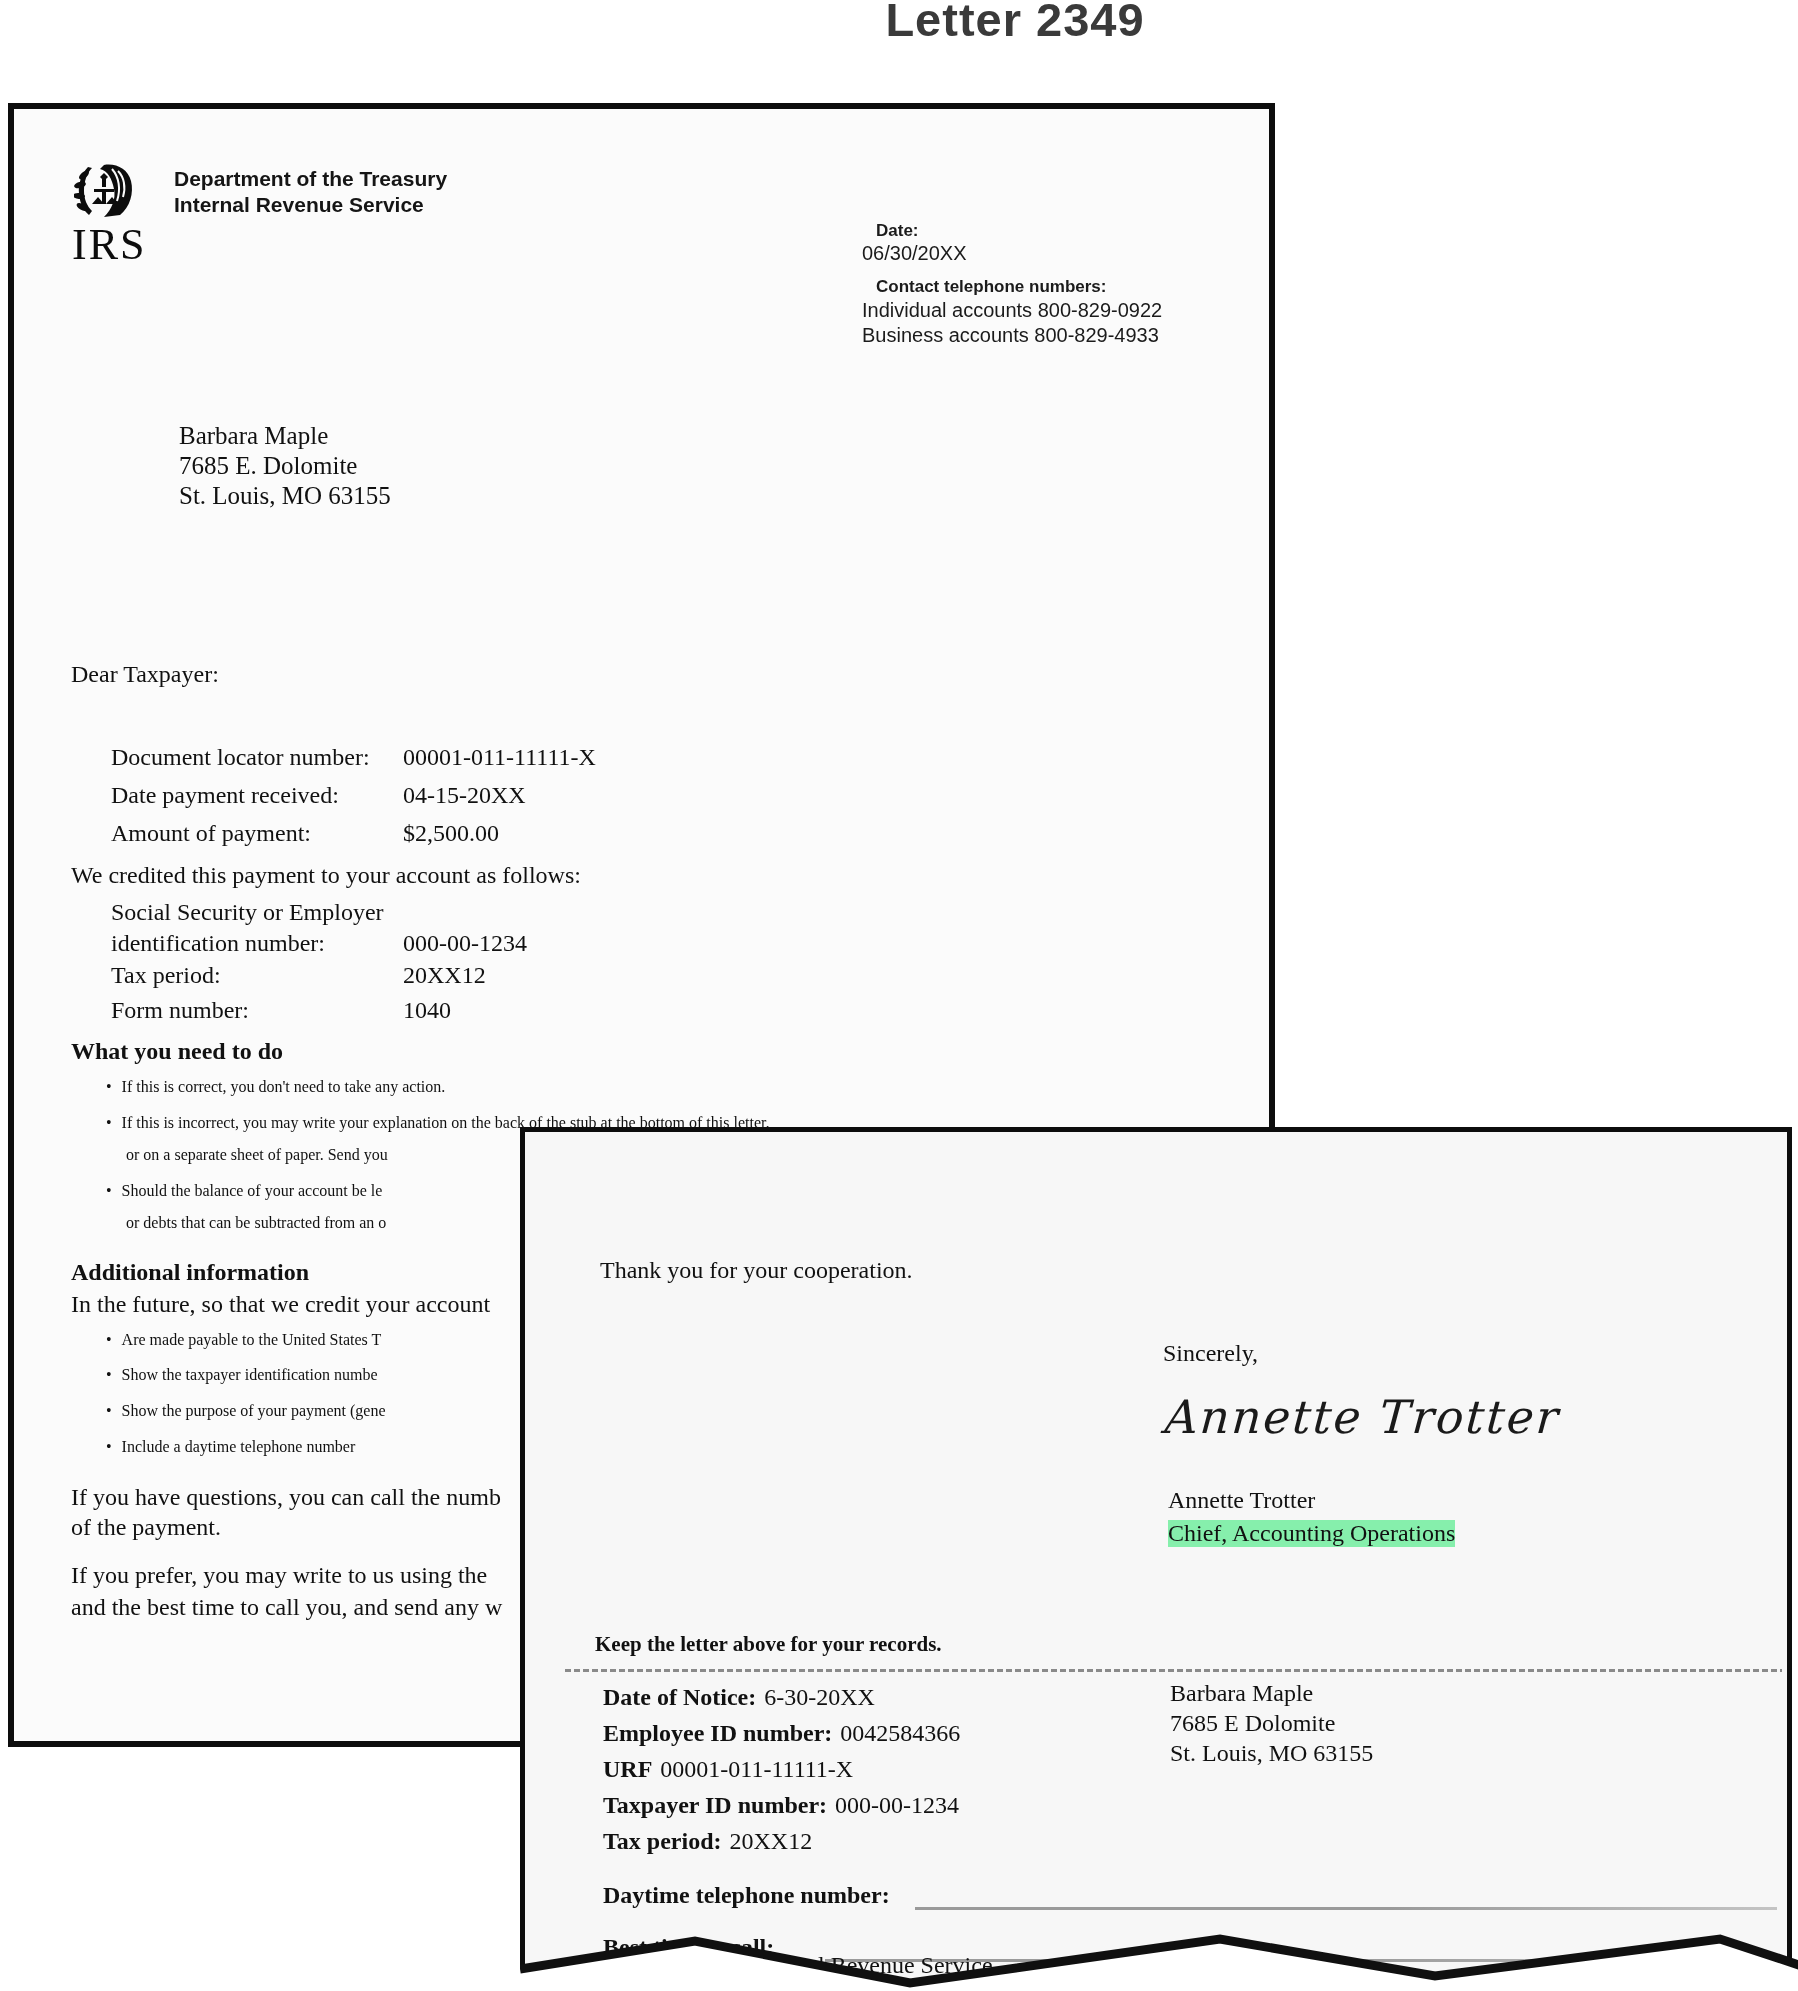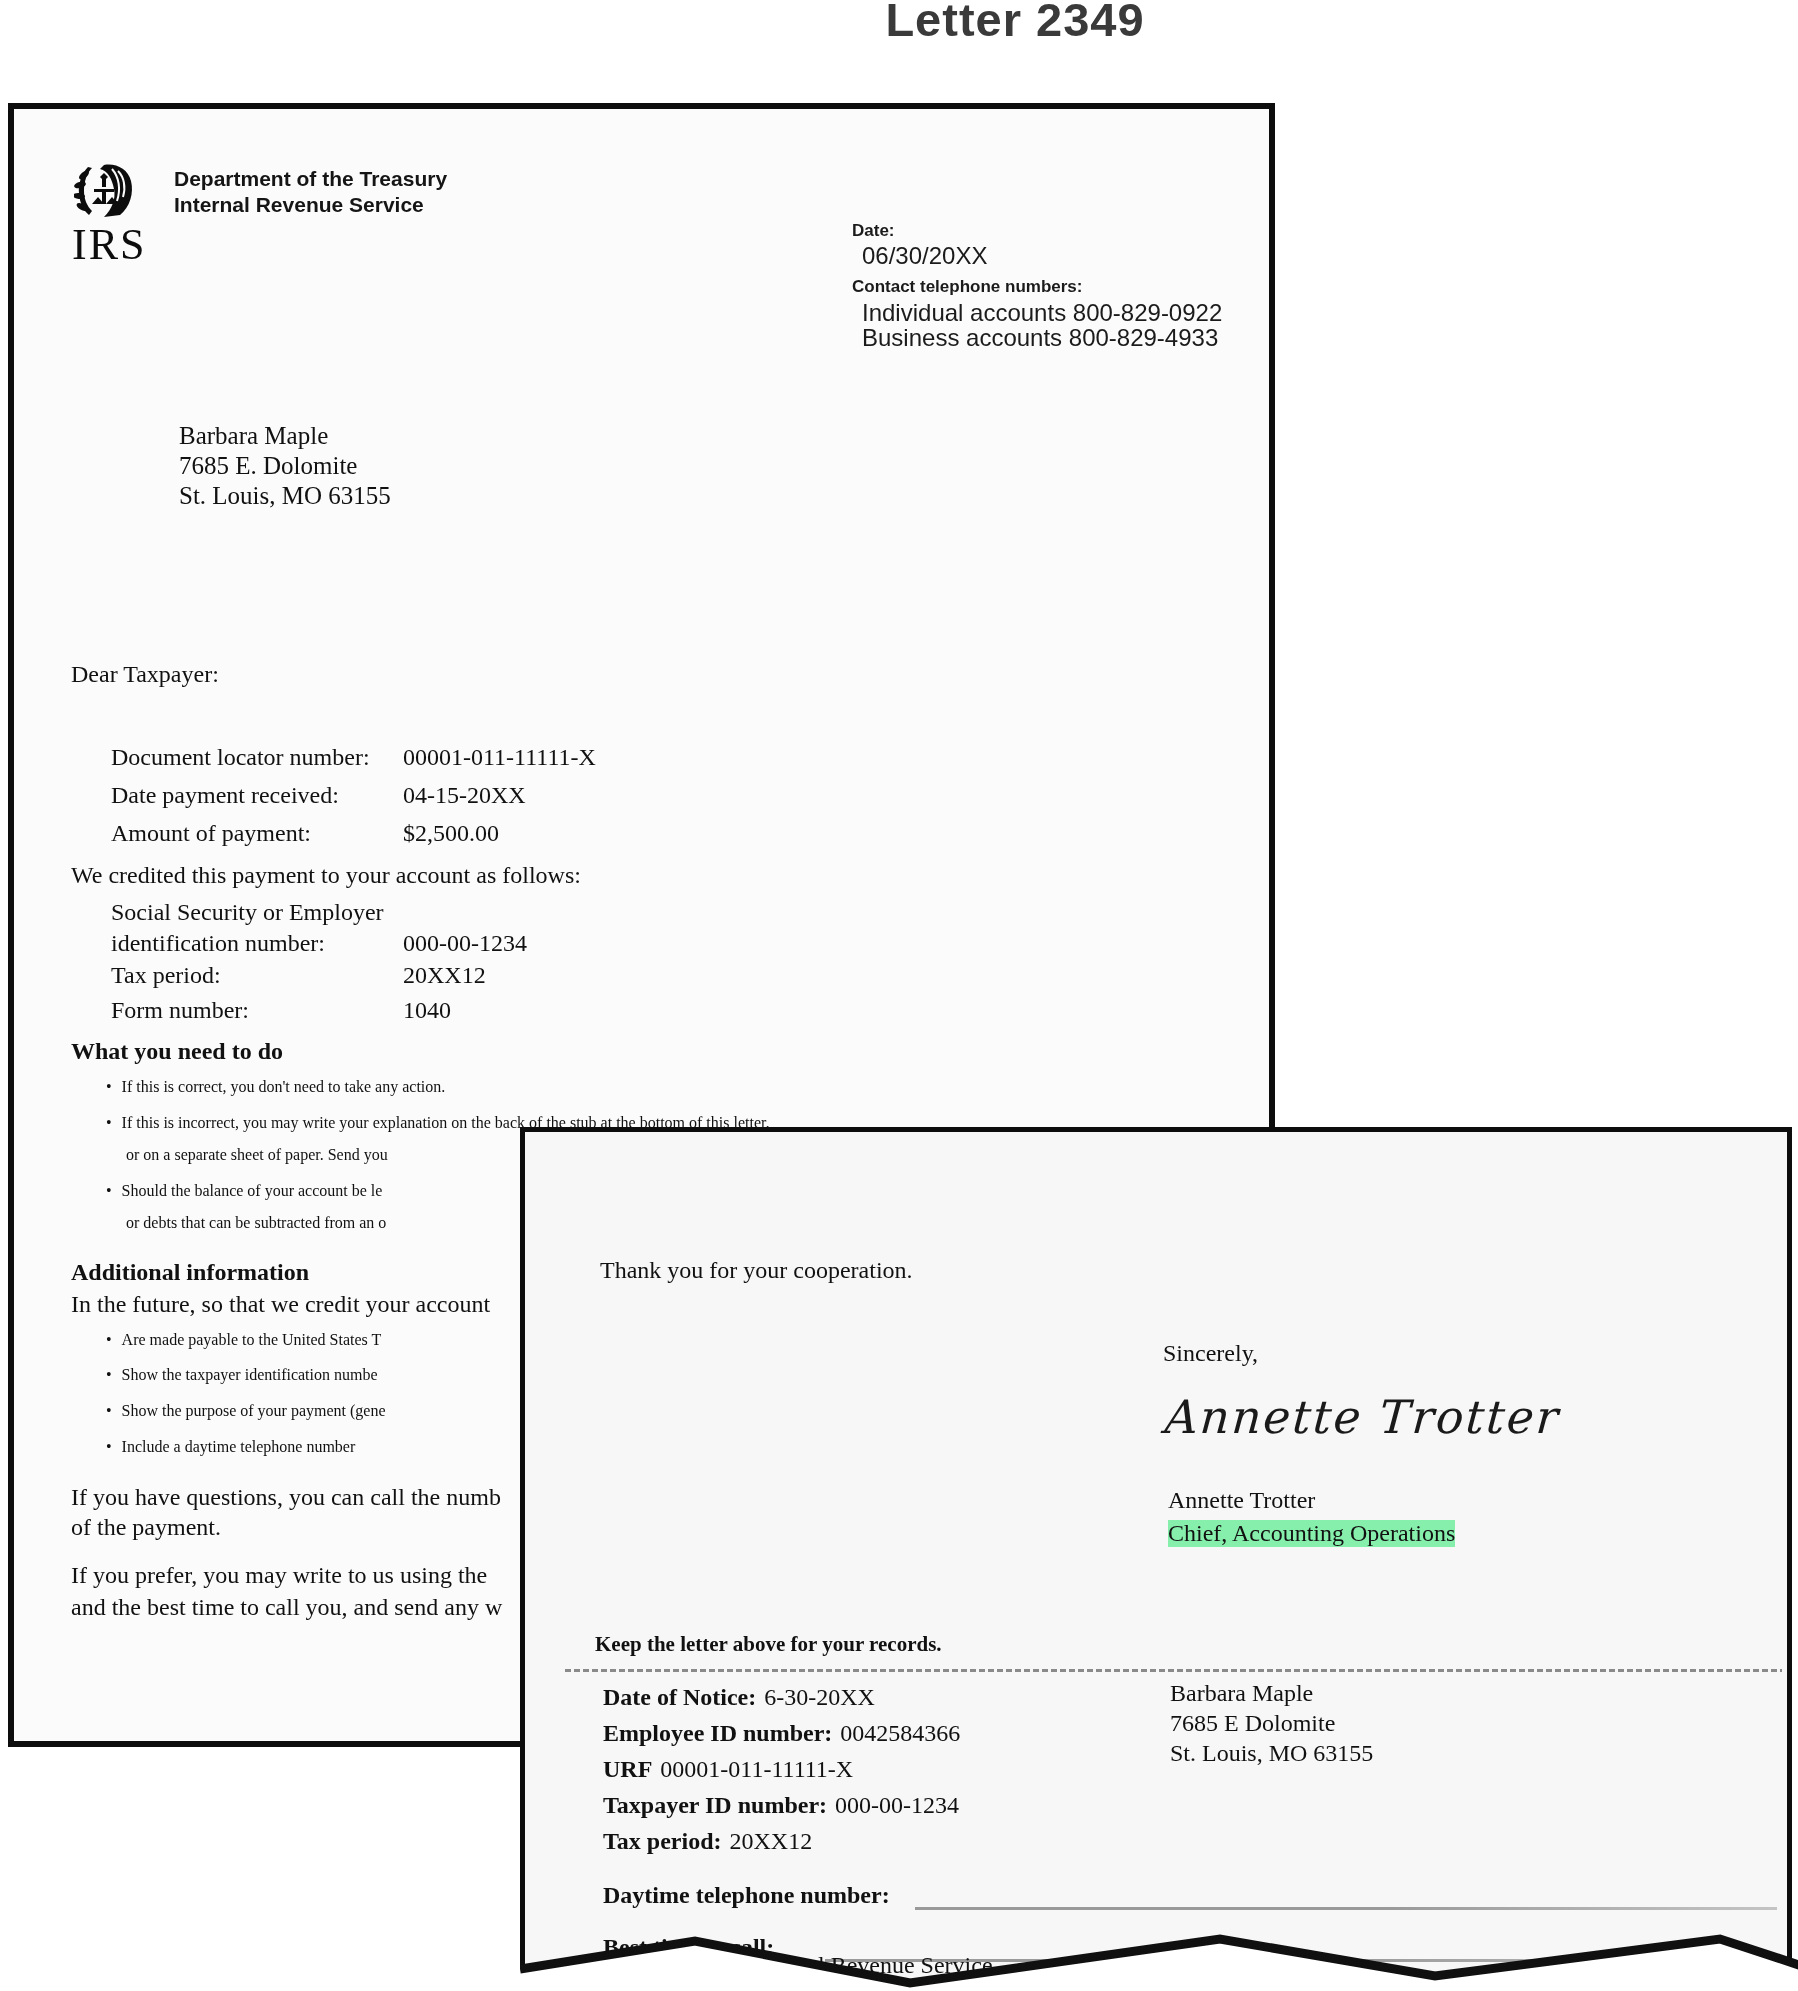--- a/index.html
+++ b/index.html
@@ -15,22 +15,22 @@
   .page1{position:absolute;left:8px;top:103px;width:1267px;height:1644px;
          background:#fbfbfb;border:6px solid #0d0d0d;box-sizing:border-box;}
   .p1-inner{position:absolute;left:0;top:0;right:0;bottom:0;}
 
   .hdr-agency{position:absolute;left:160px;top:57px;font-family:"Liberation Sans", sans-serif;
               font-weight:bold;font-size:21px;line-height:26px;color:#151515;}
   .irs-word{position:absolute;left:58px;top:110px;font-family:"Liberation Serif", serif;
             font-size:44px;letter-spacing:2px;color:#0d0d0d;}
   .logo-box{position:absolute;left:60px;top:52px;width:62px;height:62px;}
 
-  .small-label{font-family:"Liberation Sans", sans-serif;font-weight:bold;font-size:17px;color:#1b1b1b;}
-  .small-value{font-family:"Liberation Sans", sans-serif;font-size:24px;color:#1b1b1b;}
+  .small-label{font-family:"Liberation Sans", sans-serif;font-weight:bold;font-size:17px;color:#1b1b1b;margin-left:24px;}
+  .small-value{font-family:"Liberation Sans", sans-serif;font-size:20px;color:#1b1b1b;}
   .date-label{position:absolute;left:838px;top:112px;}
   .date-value{position:absolute;left:848px;top:133px;}
   .contact-label{position:absolute;left:838px;top:168px;}
   .contact-1{position:absolute;left:848px;top:190px;}
   .contact-2{position:absolute;left:848px;top:215px;}
 
   .recipient{position:absolute;left:165px;top:312px;font-size:25px;line-height:30px;}
 
   .body-line{position:absolute;left:49px;font-size:24px;white-space:nowrap;margin-left:8px;}
   .indent-row{position:absolute;left:97px;font-size:24px;white-space:nowrap;}

